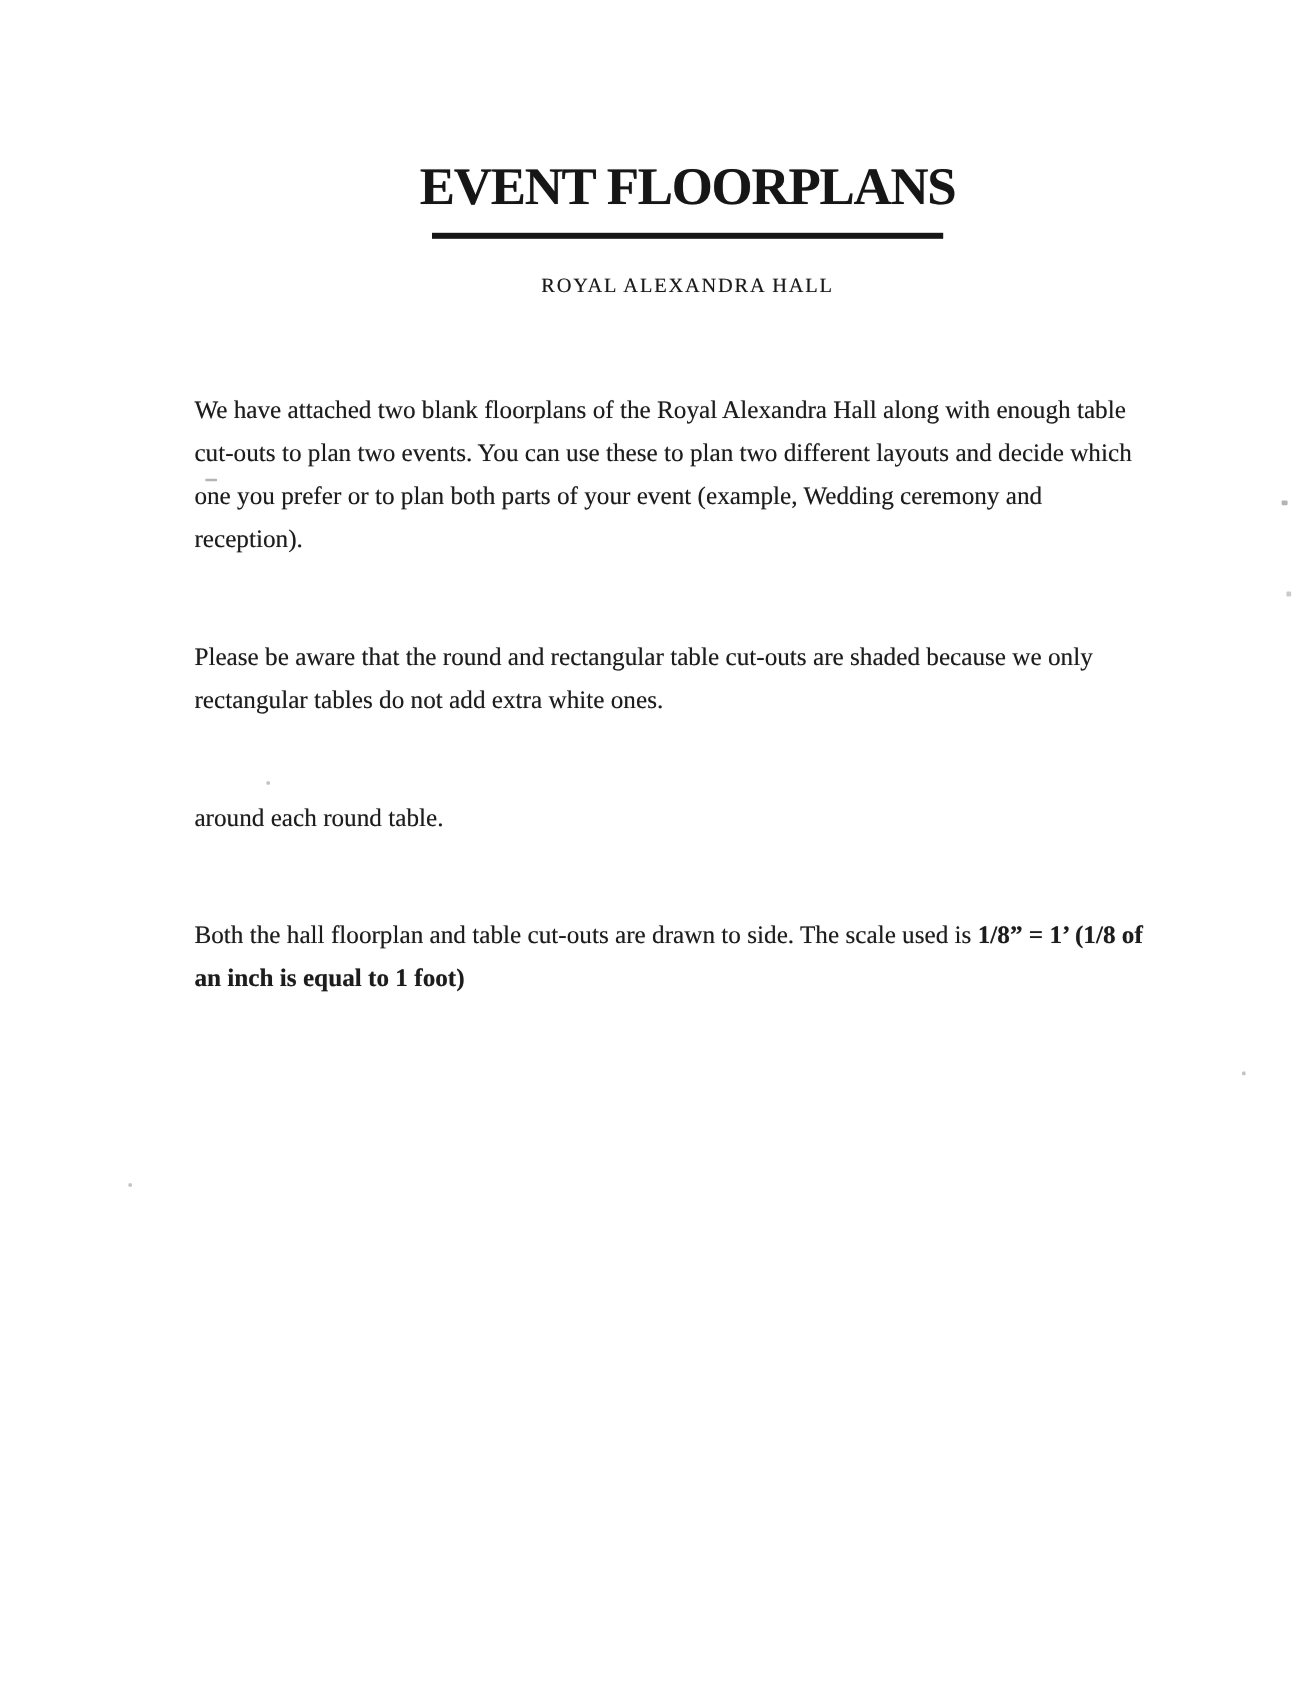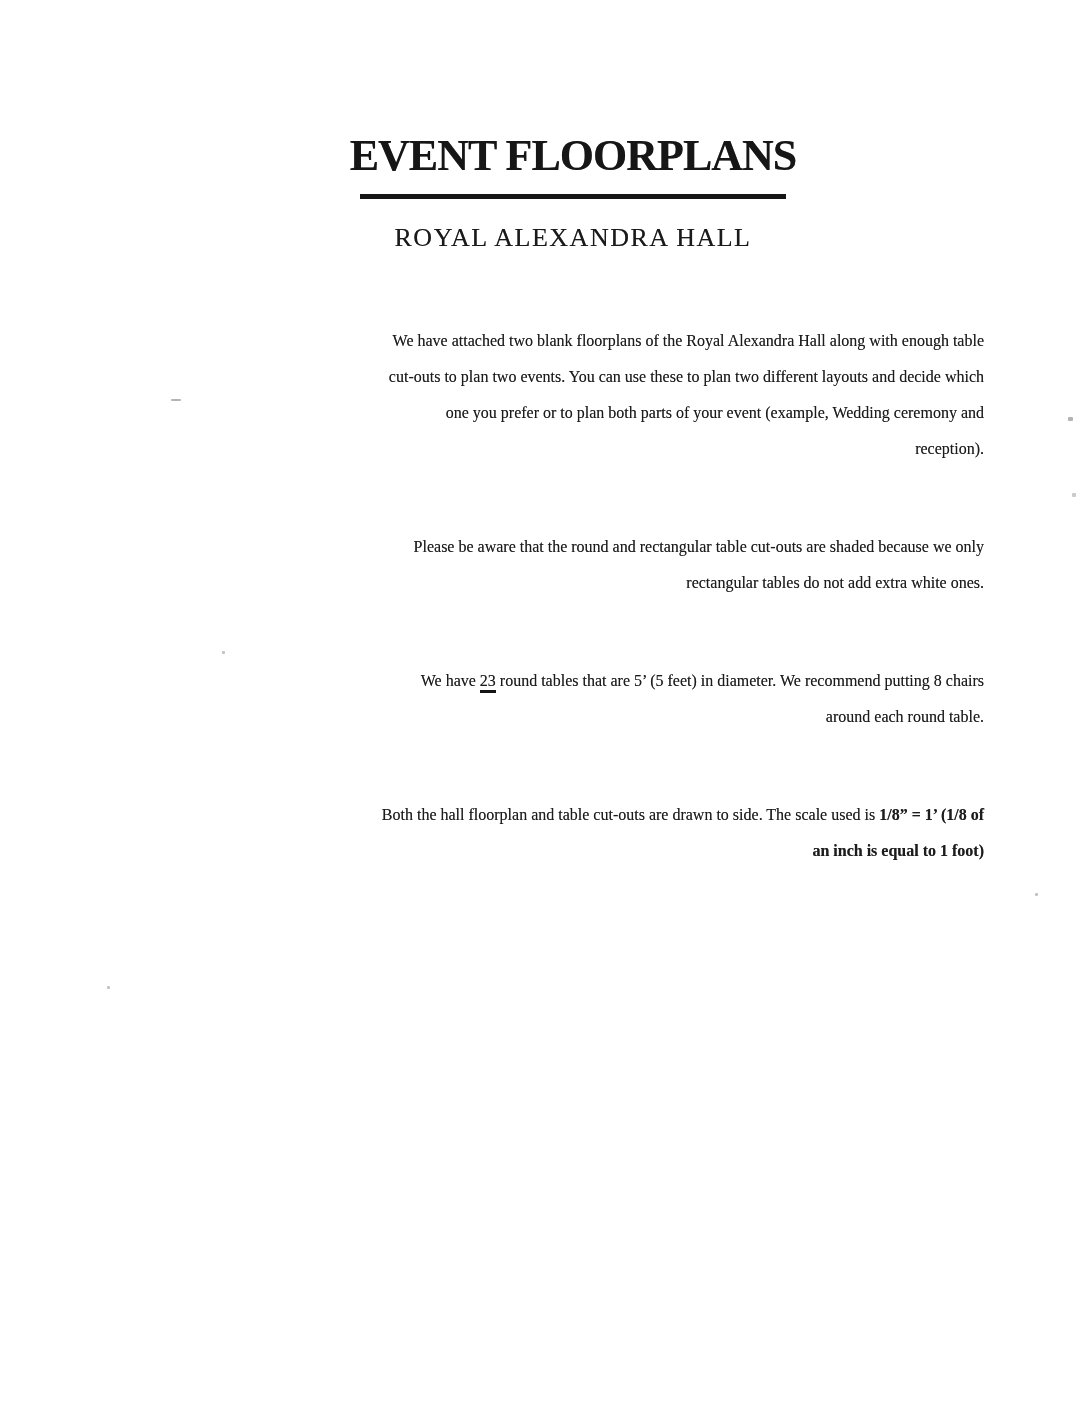--- a/index.html
+++ b/index.html
@@ -36,30 +36,29 @@
   }
   .title-rule {
     width: 426px;
     height: 5px;
     background: #161616;
     margin: 12px auto 0 auto;
   }
   .doc-subtitle {
     margin: 24px 0 0 0;
     text-align: center;
-    font-size: 26px;
+    font-size: 17px;
     font-weight: 400;
     line-height: 30px;
     letter-spacing: 1.5px;
     color: #1a1a1a;
   }
   .body-text {
-    font-size: 16px;
+    font-size: 21px;
     line-height: 36px;
-    text-align: right;
   }
   .para { margin: 62px 0 0 0; }
   .para.first { margin-top: 70px; }
   .line { display: block; white-space: pre; }
   .u-num {
     border-bottom: 3px solid #141414;
     padding-bottom: 1px;
   }
   .b-scale { font-weight: 700; }
   .speck {
@@ -93,21 +92,20 @@
         <span class="line">one you prefer or to plan both parts of your event (example, Wedding ceremony and</span>
         <span class="line">reception).</span>
       </p>
 
       <p class="para">
         <span class="line">Please be aware that the round and rectangular table cut-outs are shaded because we only</span>
         <span class="line">rectangular tables do not add extra white ones.</span>
       </p>
 
       <p class="para">
-        <span class="line"><span>We have </span><span class="u-num">23</span><span> round tables that are 5’ (5 feet) in diameter. We recommend putting 8 chairs</span></span>
         <span class="line">around each round table.</span>
       </p>
 
 
       <p class="para">
         <span class="line"><span>Both the hall floorplan and table cut-outs are drawn to side. The scale used is </span><span class="b-scale">1/8” = 1’ (1/8 of</span></span>
         <span class="line b-scale">an inch is equal to 1 foot)</span>
       </p>
 
 

